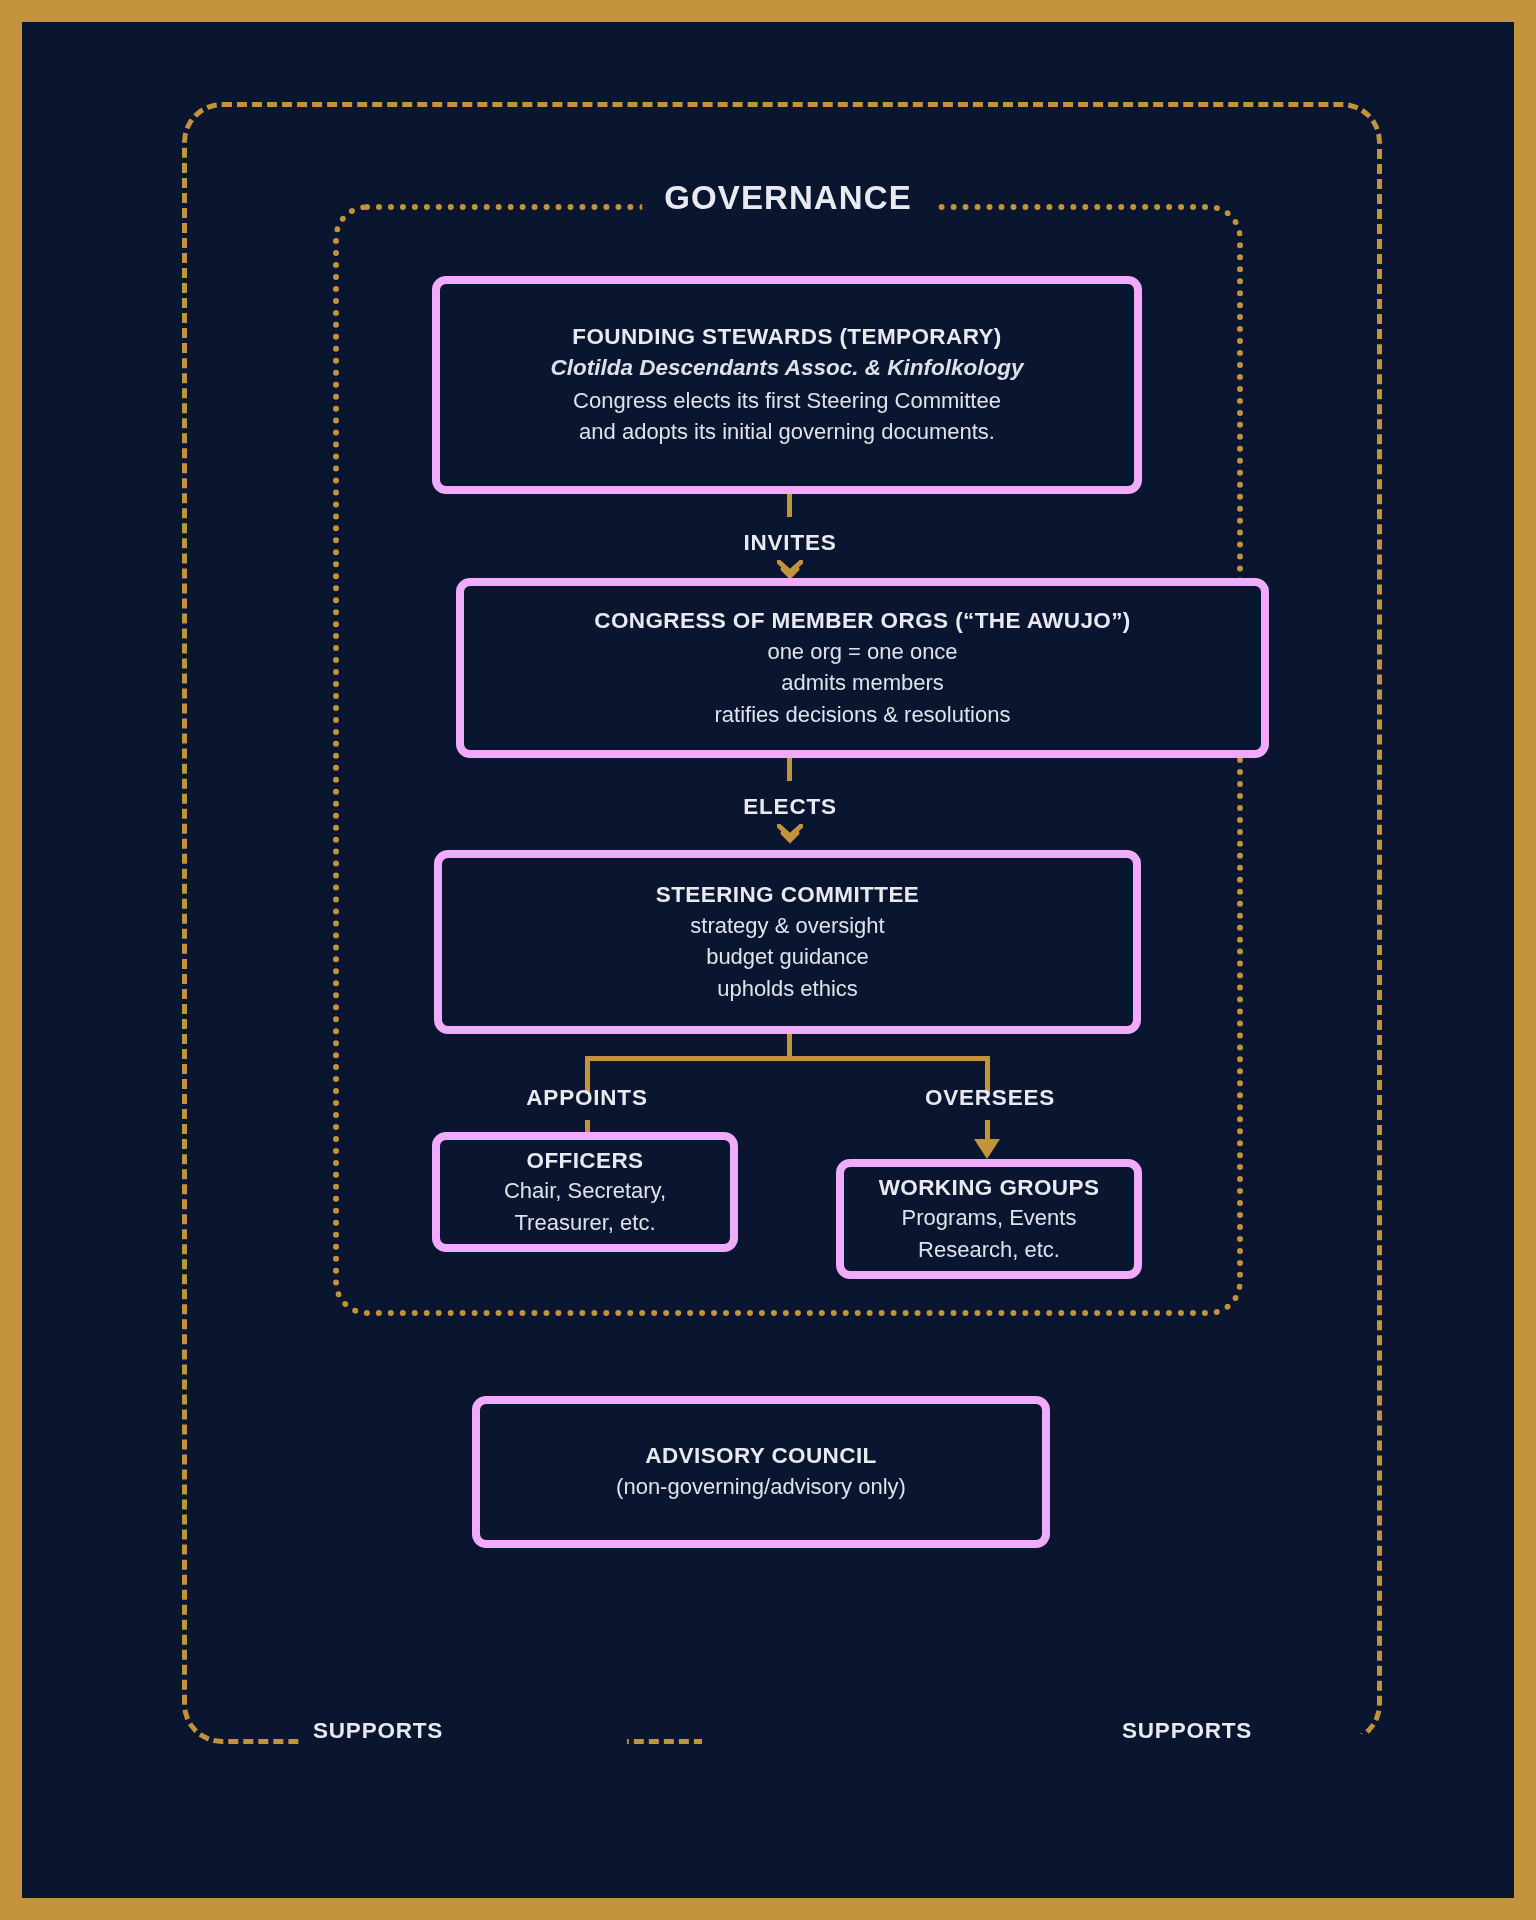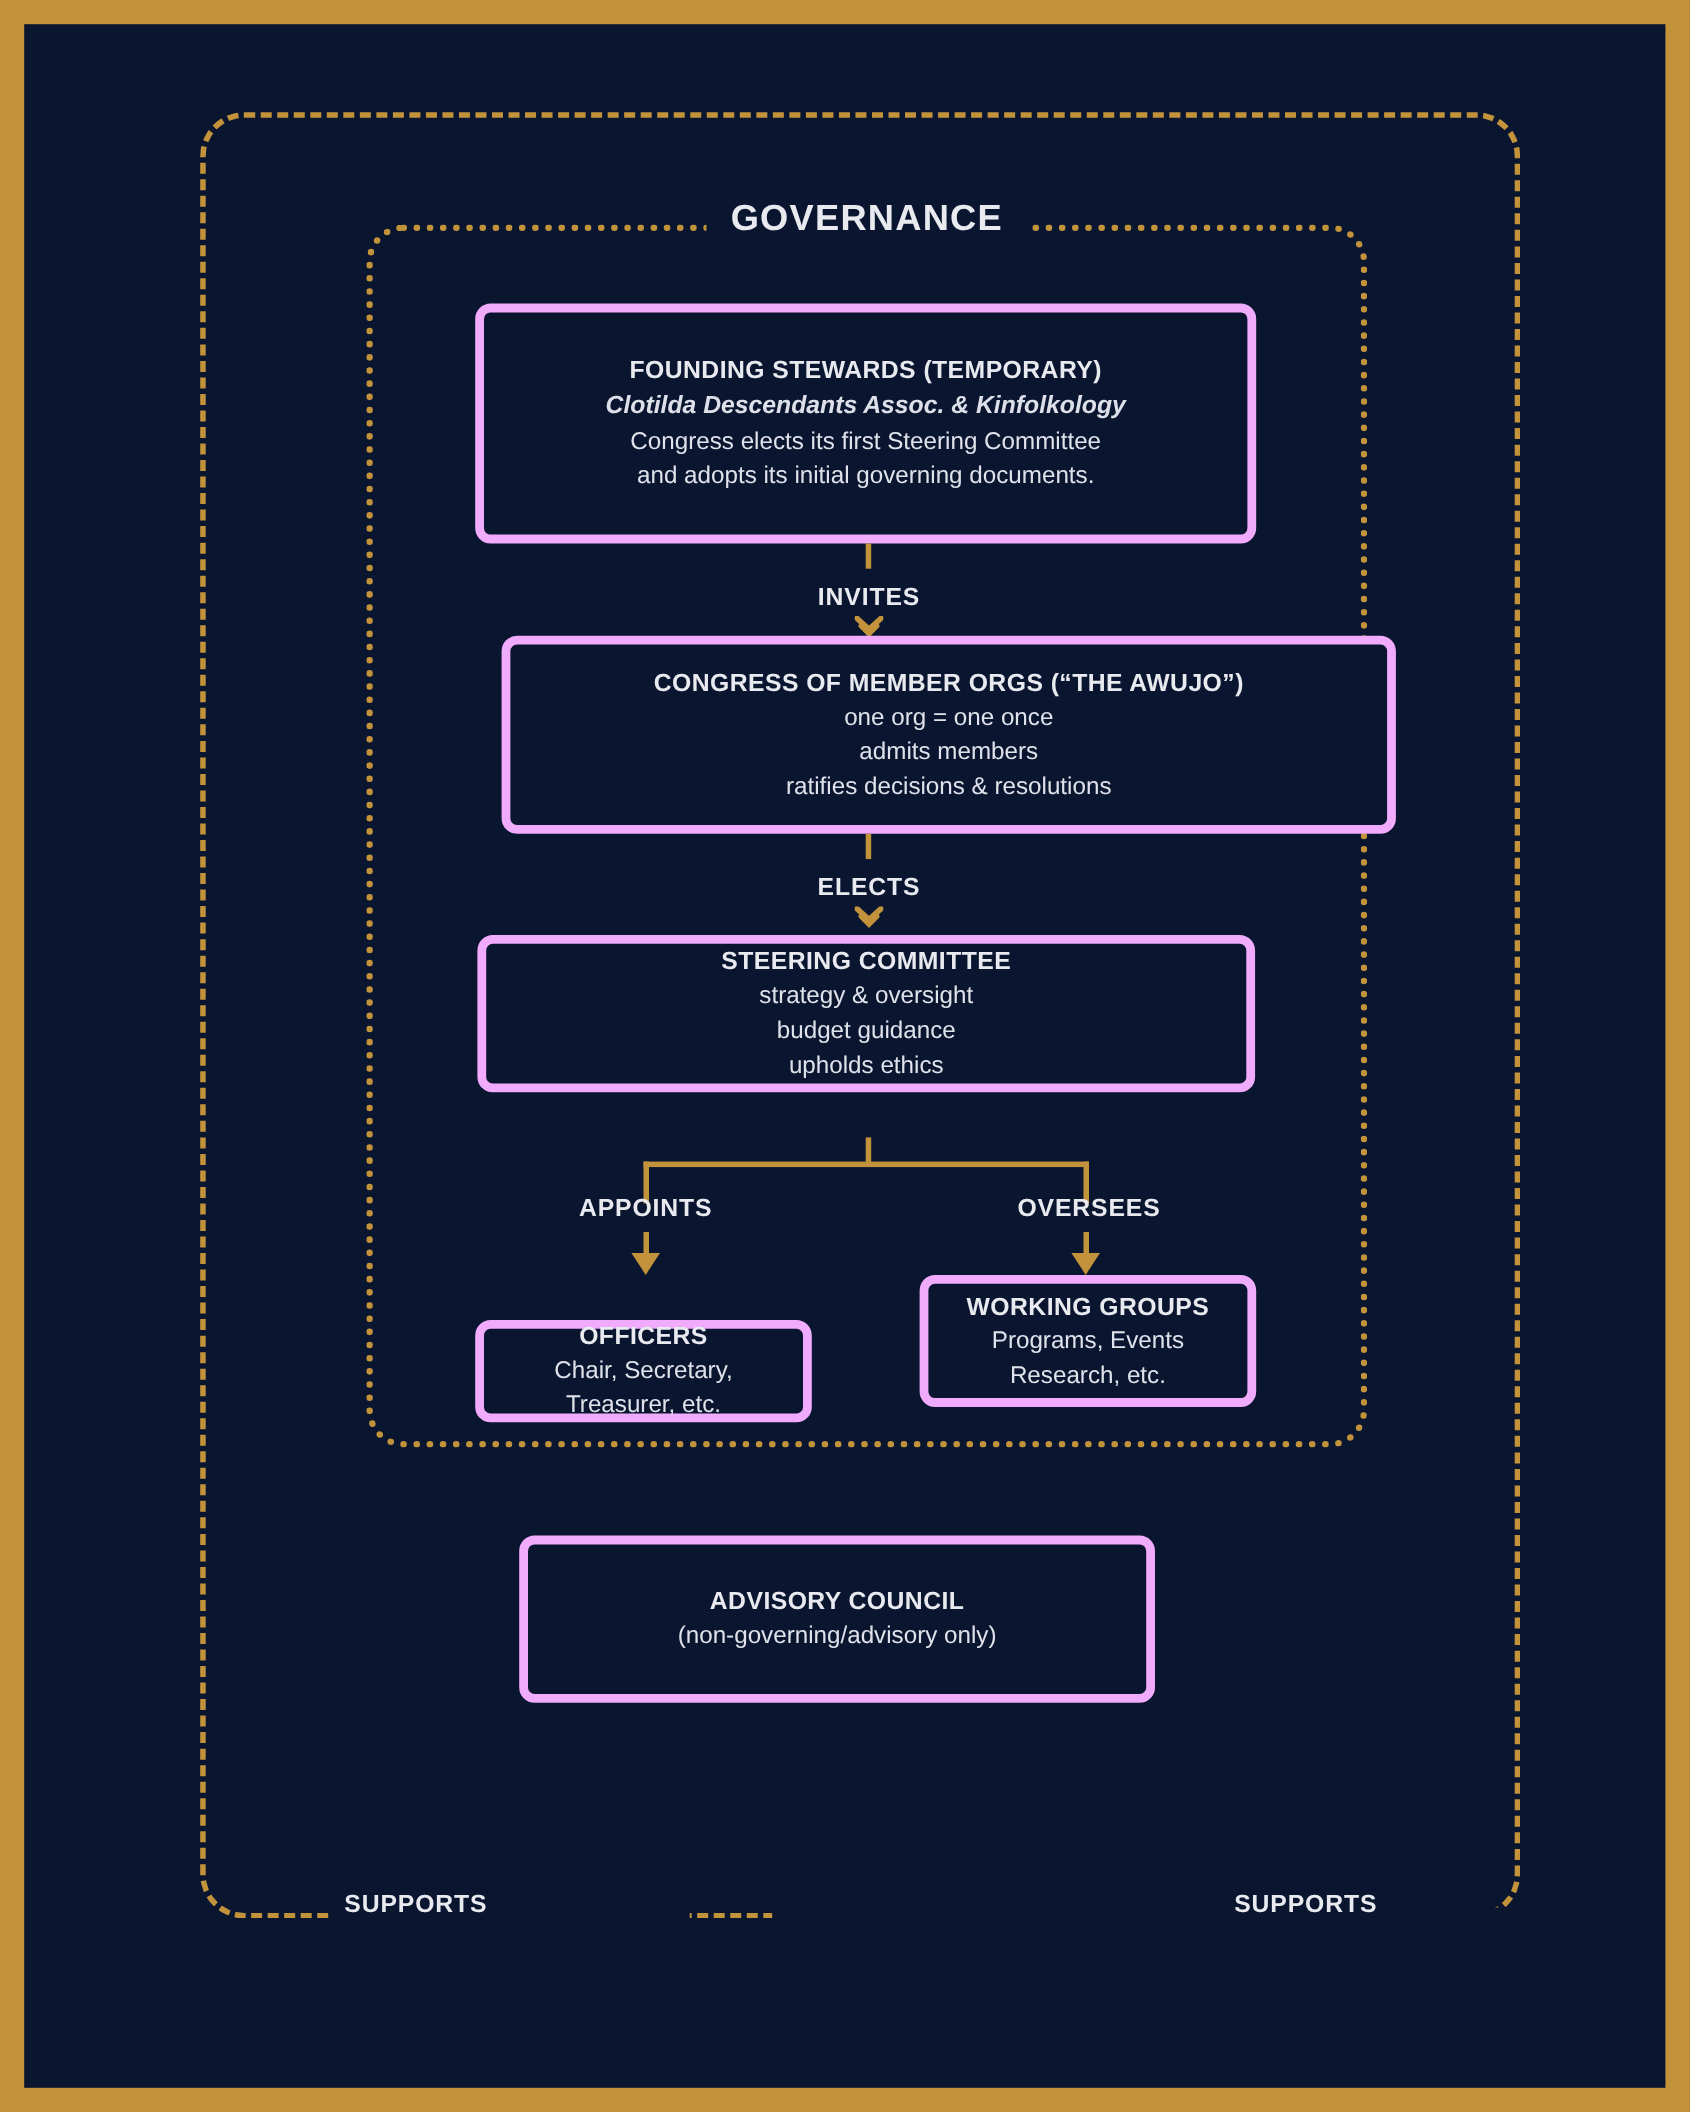--- a/index.html
+++ b/index.html
@@ -103,22 +103,22 @@
   }
   .node .b {
     color: #dfe2ea;
     font-size: 22px;
     font-weight: 300;
     line-height: 1.43;
   }
 
   #n-founding   { left: 410px; top: 254px;  width: 710px; height: 218px; }
   #n-congress   { left: 412px; top: 556px;  width: 813px; height: 180px; margin-left: 22px; }
-  #n-steering   { left: 412px; top: 828px;  width: 707px; height: 143px; }
-  #n-officers   { left: 410px; top: 1178px; width: 306px; height: 93px; }
+  #n-steering   { left: 412px; top: 828px;  width: 707px; height: 184px; }
+  #n-officers   { left: 410px; top: 1110px; width: 306px; height: 120px; }
   #n-working    { left: 814px; top: 1137px; width: 306px; height: 120px; }
   #n-advisory   { left: 450px; top: 1374px; width: 578px; height: 152px; }
   #n-admin      { left: 531px; top: 1612px; width: 474px; height: 190px;
                   border-width: 4px; }
 
   
   .vline {
     position: absolute;
     width: 5px;
     background: #c2933b;

